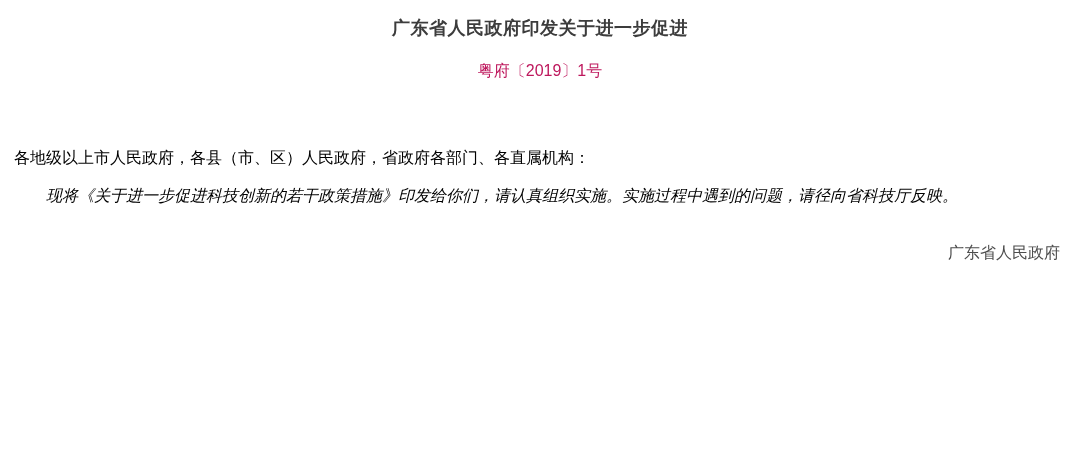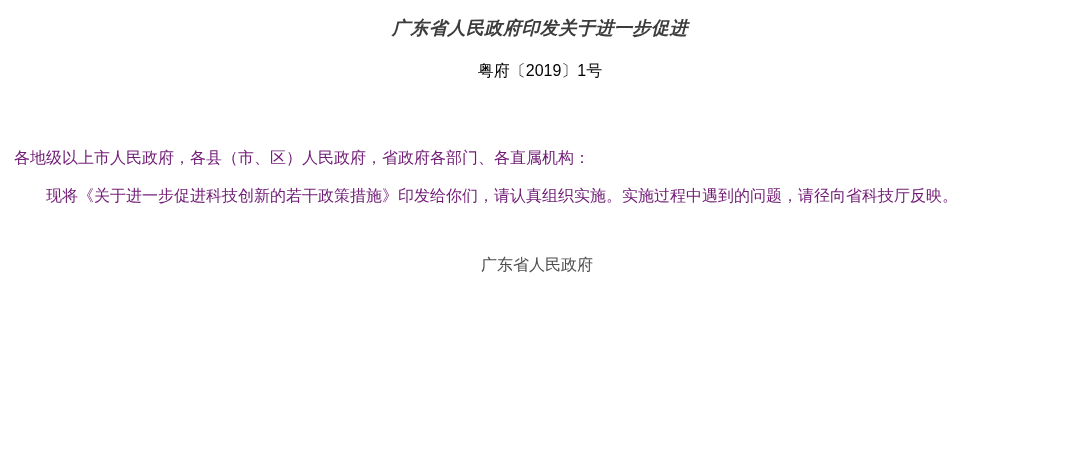--- a/index.html
+++ b/index.html
@@ -21,44 +21,44 @@
     background: #ffffff;
   }
   .doc-title-line {
     margin: 0 0 21px 0;
     text-align: center;
     font-size: 18px;
     font-weight: 700;
     line-height: 1.2;
     color: #3c3c3c;
     letter-spacing: 0.5px;
-    font-style: italic;
   }
   .doc-number {
     margin: 0 0 64px 0;
     text-align: center;
     font-size: 16px;
     font-weight: 400;
     line-height: 1.2;
-    color: #000000;
+    color: #be185d;
   }
   .doc-paragraph {
     margin: 0 0 10px 0;
     font-size: 16px;
     line-height: 28px;
-    color: #701a75;
+    color: #000000;
     text-align: justify;
   }
   .doc-paragraph.indent {
     text-indent: 2em;
+    font-style: italic;
   }
   .doc-signature-block {
-    margin-top: 45px;
+    margin-top: 33px;
     padding-right: 6px;
-    text-align: center;
+    text-align: right;
   }
   .doc-signature {
     margin: 0 0 21px 0;
     font-size: 16px;
     line-height: 1.2;
     color: #4d4d4d;
   }
   .doc-date {
     margin: 0;
     font-size: 16px;

